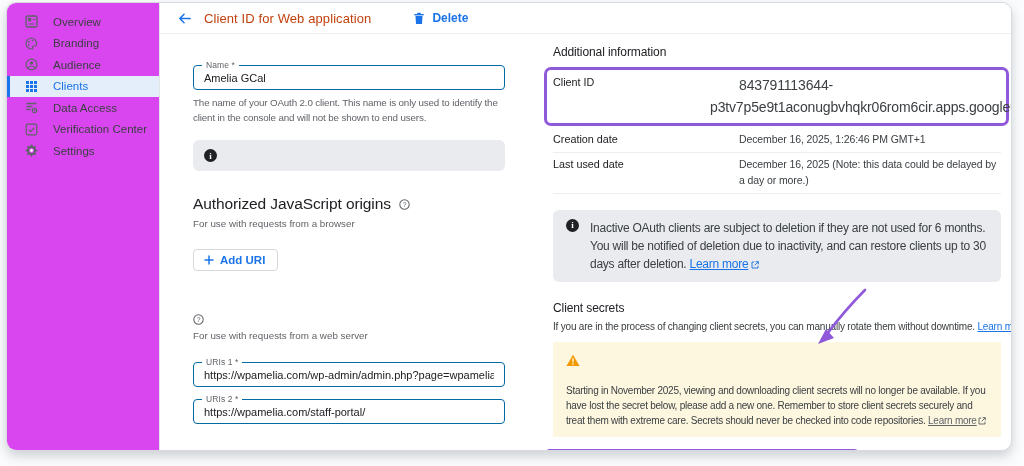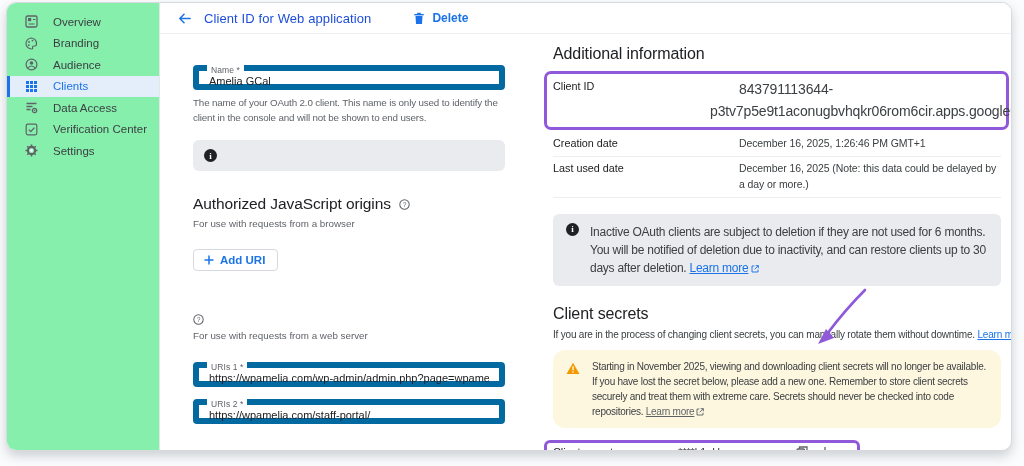--- a/index.html
+++ b/index.html
@@ -12,48 +12,48 @@
   }
   .frame {
     position:absolute; left:6px; top:2px; width:1006px; height:449px;
     background:#fff; border:1px solid #d7dbdf; border-radius:10px;
     box-shadow:0 5px 12px rgba(95,105,115,.30);
     overflow:hidden;
   }
   
   .sidebar {
     position:absolute; left:0; top:0; width:153px; height:100%;
-    border-right:1px solid #e4e7ea; background:#86efac; padding-top:8px;
+    border-right:1px solid #e4e7ea; background:#d946ef; padding-top:8px;
   }
   .nav-item {
     display:flex; align-items:center; height:21.5px; padding-left:18px;
     font-size:11.5px; color:#3c4043; cursor:pointer; position:relative;
   }
   .nav-item .nicon { width:13px; height:13px; margin-right:15px; display:flex; align-items:center; justify-content:center; color:#5f6368; }
   .nav-item.selected { background:#e4eefb; color:#1a73e8; }
   .nav-item.selected .nicon { color:#1a73e8; }
   .nav-item.selected::before {
     content:""; position:absolute; left:0; top:0; bottom:0; width:3px; background:#1a73e8;
   }
   .nicon svg { display:block; }
   
   .topbar {
     position:absolute; left:153px; right:0; top:0; height:31px;
     display:flex; align-items:center; padding-left:15px;
     border-bottom:1px solid #eceef0; background:#fff;
   }
   .back-btn { width:18px; height:18px; display:flex; align-items:center; justify-content:center; cursor:pointer; color:#1a73e8; }
-  .page-title { font-size:13px; color:#1d4ed8; margin-left:11px; letter-spacing:.1px; }
+  .page-title { font-size:13px; color:#c2410c; margin-left:11px; letter-spacing:.1px; }
   .delete-btn {
     display:flex; align-items:center; gap:7px; margin-left:42px;
     color:#1a73e8; font-size:12px; font-weight:bold; cursor:pointer;
   }
   
   .col-left { position:absolute; left:186px; top:44px; width:312px; }
-  .text-field { position:relative; border:6px solid #0369a1; border-radius:4px; height:25px; background:#fff; }
+  .text-field { position:relative; border:1px solid #0369a1; border-radius:4px; height:25px; background:#fff; }
   .text-field .tf-label {
     position:absolute; top:-6px; left:8px; background:#fff; padding:0 4px;
     font-size:8.5px; color:#5f6368; letter-spacing:.1px;
   }
   .text-field input {
     width:100%; height:100%; border:0; outline:0; background:transparent;
     font-family:"Liberation Sans",sans-serif; font-size:11px; color:#202124; padding:0 10px;
   }
   .helper { font-size:9.8px; letter-spacing:-0.15px; color:#5f6368; line-height:1.5; margin-top:6px; }
   .note-box {
@@ -69,36 +69,36 @@
   .section-sub { font-size:9.8px; color:#5f6368; margin-top:5px; }
   .add-btn {
     display:inline-flex; align-items:center; gap:6px; margin-top:20px;
     border:1px solid #d5d9dd; border-radius:4px; padding:4px 12px 4px 10px;
     color:#1a73e8; font-size:11.5px; font-weight:bold; background:#fff; cursor:pointer;
   }
   .help-ic { color:#5f6368; display:flex; }
   .uri-field { margin-top:12px; }
   
   .col-right { position:absolute; left:546px; top:42px; width:448px; }
-  .big-h { font-size:16px; color:#202124; letter-spacing:-0.1px; }
+  .big-h { font-size:12px; color:#202124; letter-spacing:-0.1px; }
   .info-row { display:flex; align-items:flex-start; padding:4px 0; border-bottom:1px solid #eceef0; }
   .info-row .lab { flex:0 0 186px; font-size:10.8px; color:#202124; padding-top:1px; }
   .info-row .val { flex:1; font-size:10.5px; color:#3c4043; line-height:1.5; letter-spacing:-0.1px; }
   .hl-box {
     border:3px solid #9059da; border-radius:7px;
     margin:8px -8px 0 -9px; padding:3px 6px 3px 6px; background:#fff;
   }
   .hl-box .info-row { border-bottom:0; padding:2px 0; }
   .val-clientid { text-indent:29px; overflow-wrap:break-word; word-break:normal; }
   .val-clientid-wrap { flex:1; font-size:14px; letter-spacing:-0.15px; color:#3c4043; line-height:1.55; }
   .hl-box .lab-cid { flex:0 0 157px; }
   .gray-note { margin-top:16px; background:#e9ebee; border-radius:6px; display:flex; gap:11px; padding:9px 13px; align-items:flex-start; }
   .gray-note .ntext { font-size:12px; letter-spacing:-0.25px; line-height:1.5; color:#3c4043; }
   .cs-sub { font-size:10px; letter-spacing:-0.2px; color:#3c4043; margin-top:6px; white-space:nowrap; }
-  .warn-box { margin-top:10px; background:#fef7e0; border-radius:12px; display:flex; gap:12px; padding:9px 13px; align-items:flex-start; }
+  .warn-box { margin-top:10px; background:#fef7e0; border-radius:0; display:flex; gap:12px; padding:9px 13px; align-items:flex-start;flex-direction:column; }
   .warn-box .ntext { font-size:10px; letter-spacing:-0.25px; line-height:1.5; color:#3c4043; }
   .hl-box2 {
     border:3px solid #9059da; border-radius:6px; width:316px;
     margin:12px 0 0 -9px; padding:3px 6px; display:flex; align-items:center; background:#fff;
   }
   .hl-box2 .lab { flex:0 0 125px; font-size:10.8px; color:#202124; }
   .hl-box2 .val { font-size:10.8px; color:#3c4043; }
   .hl-box2 .actions { margin-left:auto; margin-right:20px; display:flex; gap:11px; color:#5f6368; }
   .hl-box2 .actions span { cursor:pointer; display:flex; }
   .cs-table { width:314px; }

